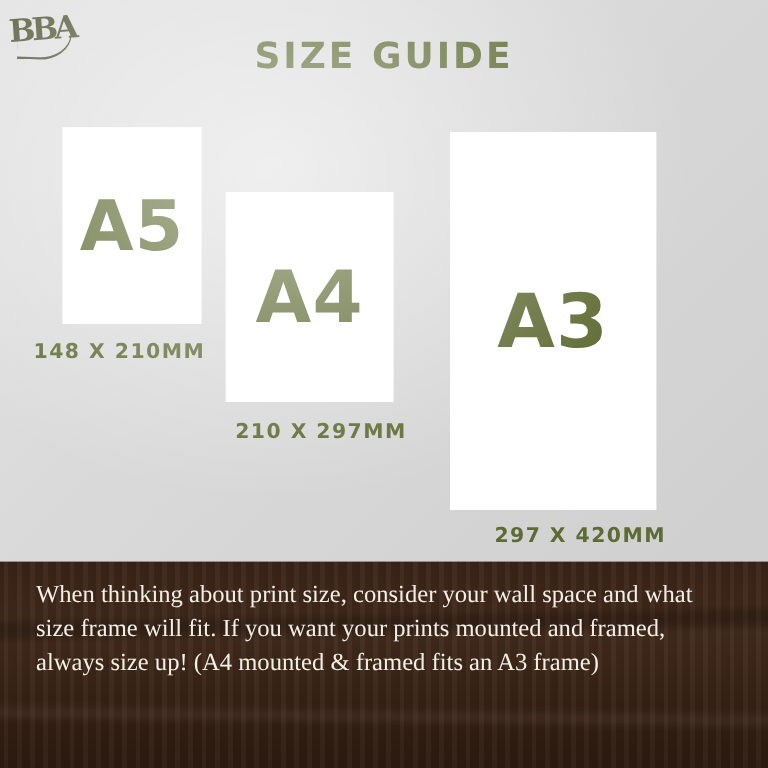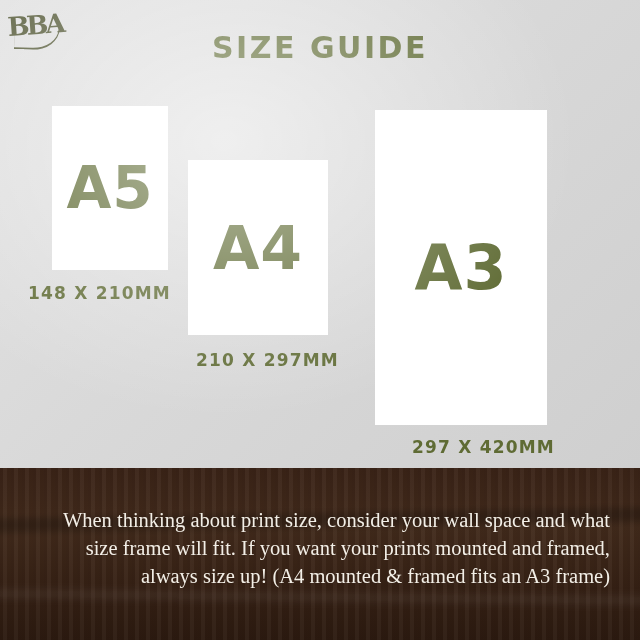--- a/index.html
+++ b/index.html
@@ -161,23 +161,23 @@
     top: 72%;
     width: 120%;
     height: 10px;
     background: rgba(255,255,255,0.05);
     filter: blur(3px);
     transform: rotate(0.6deg);
   }
   .caption {
     position: absolute;
     left: 30px;
-    top: 38px;
+    top: 14px;
     width: 580px;
-    text-align: right;
+    text-align: left;
     color: #f3efe7;
     font-family: "Liberation Serif", serif;
     font-size: 20.5px;
     line-height: 28px;
     z-index: 2;
   }
 </style>
 </head>
 <body>
 

